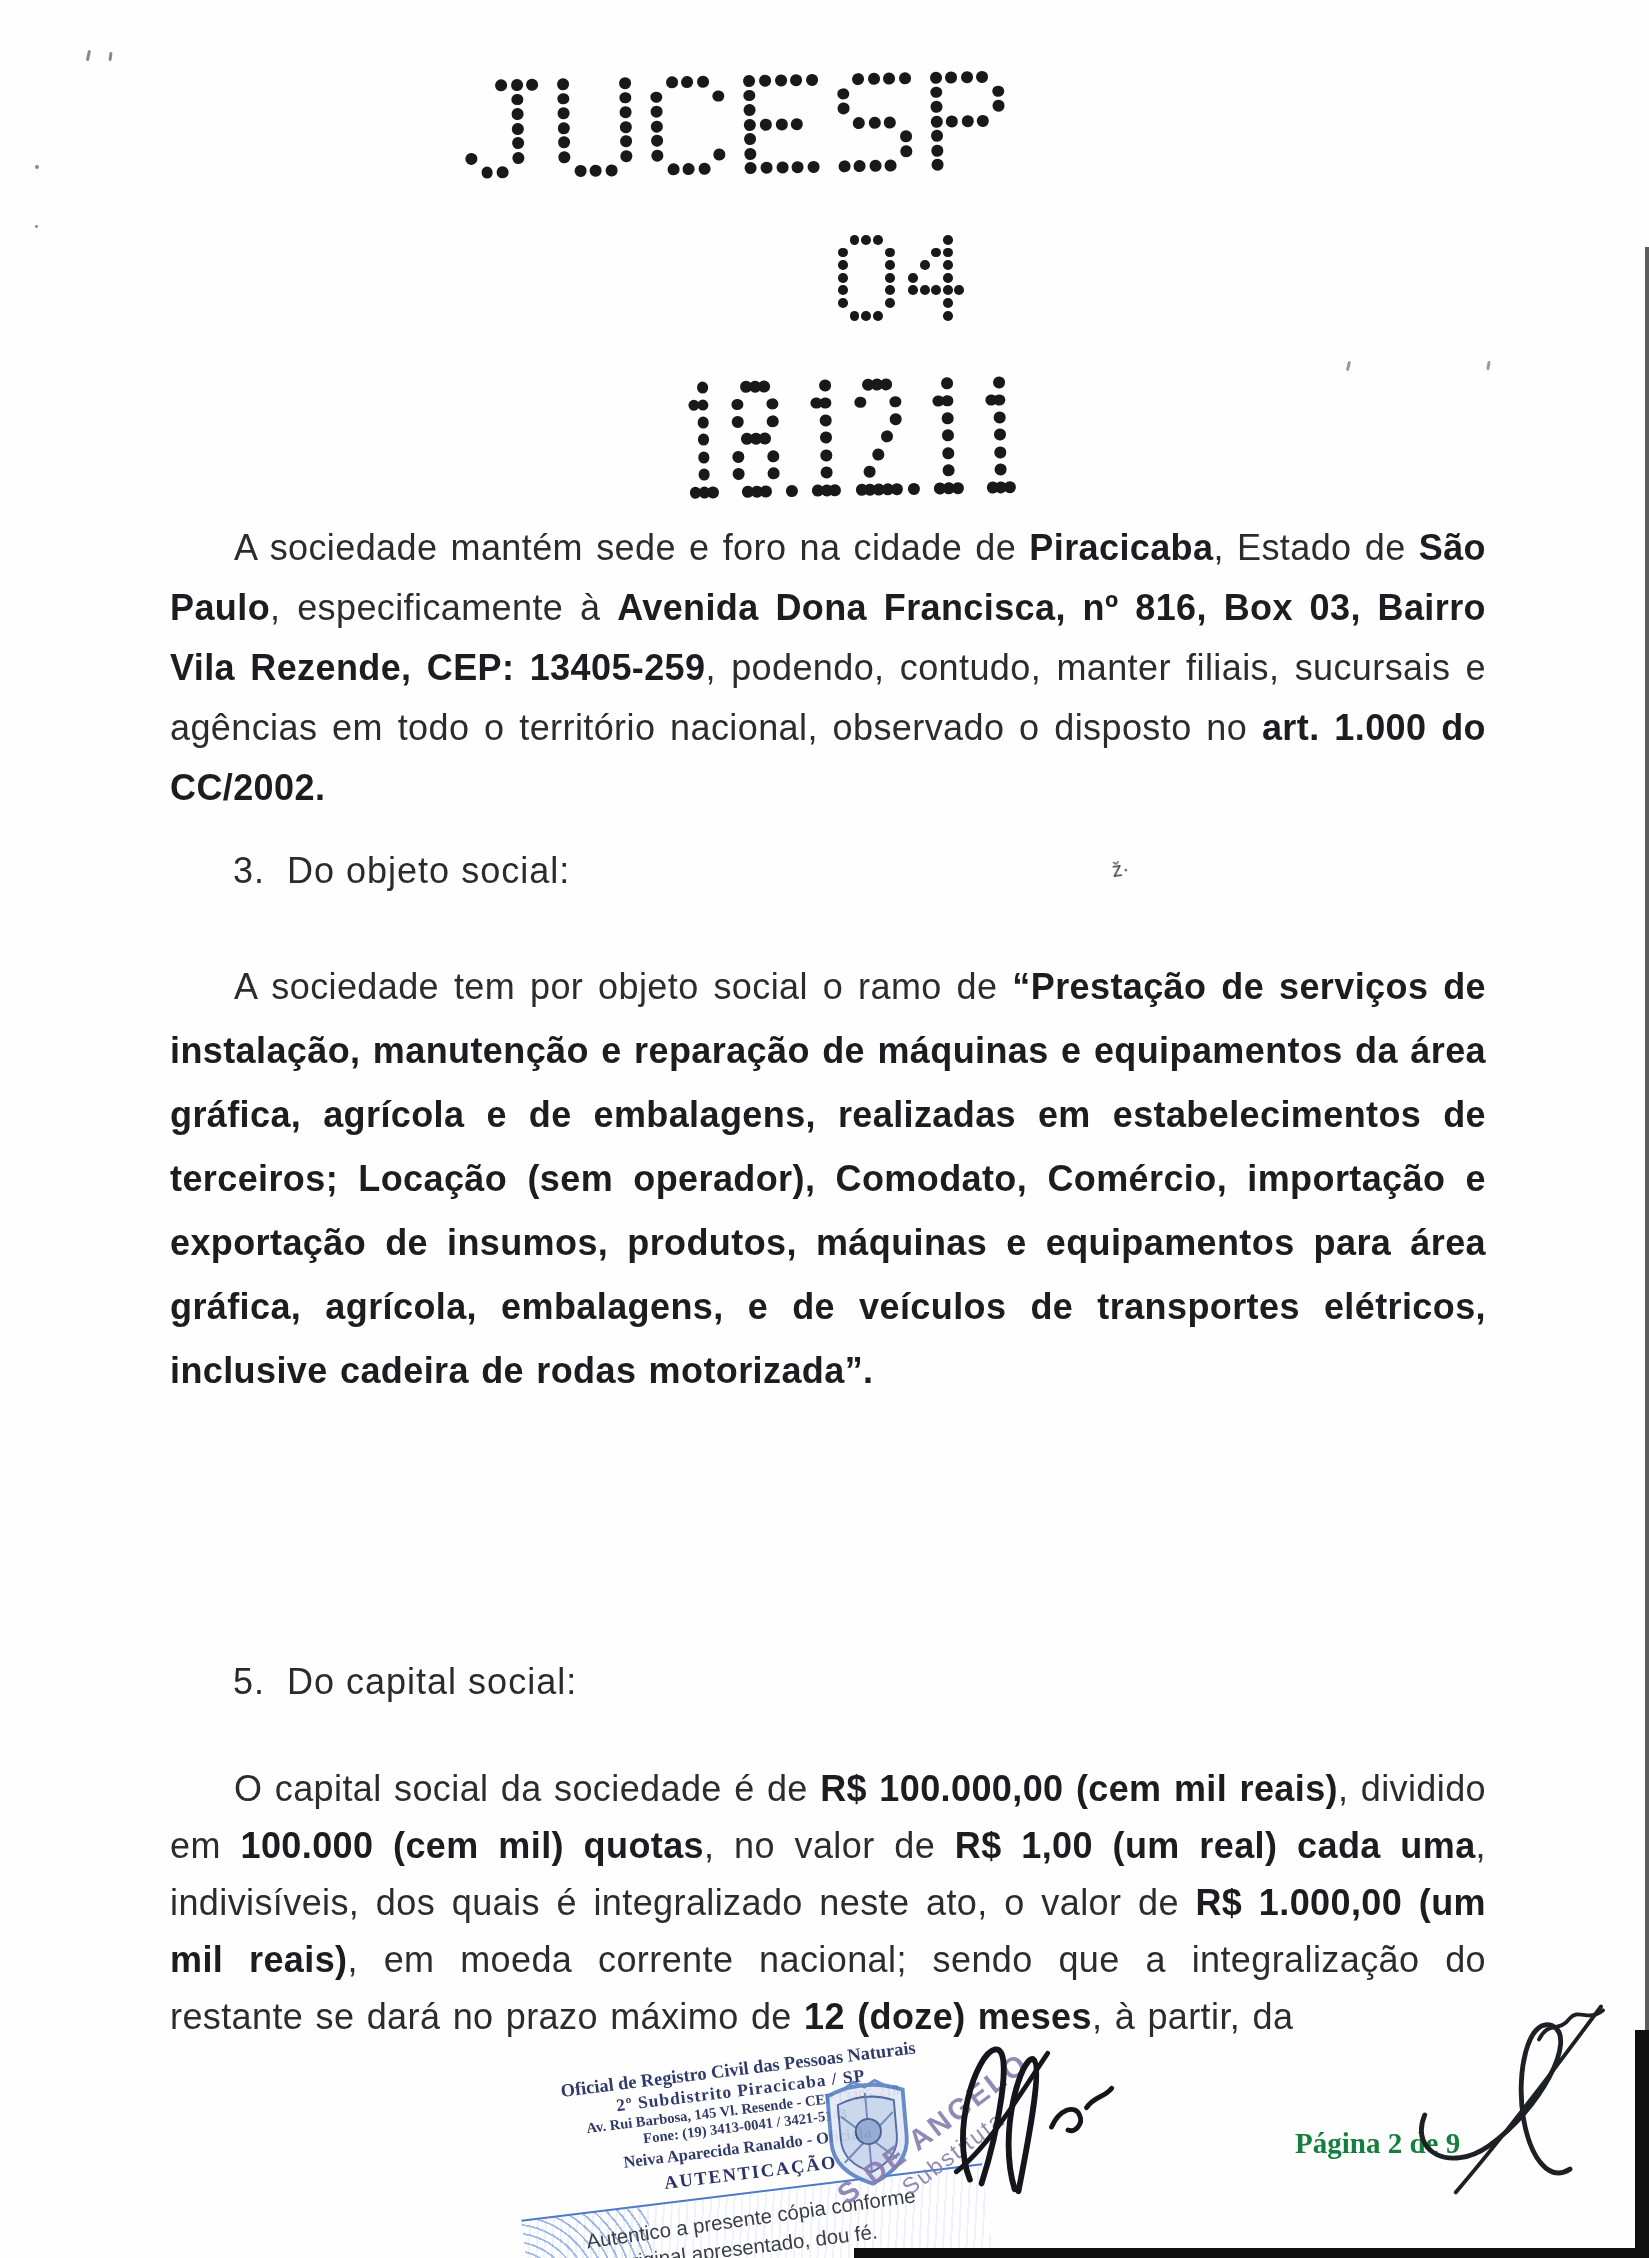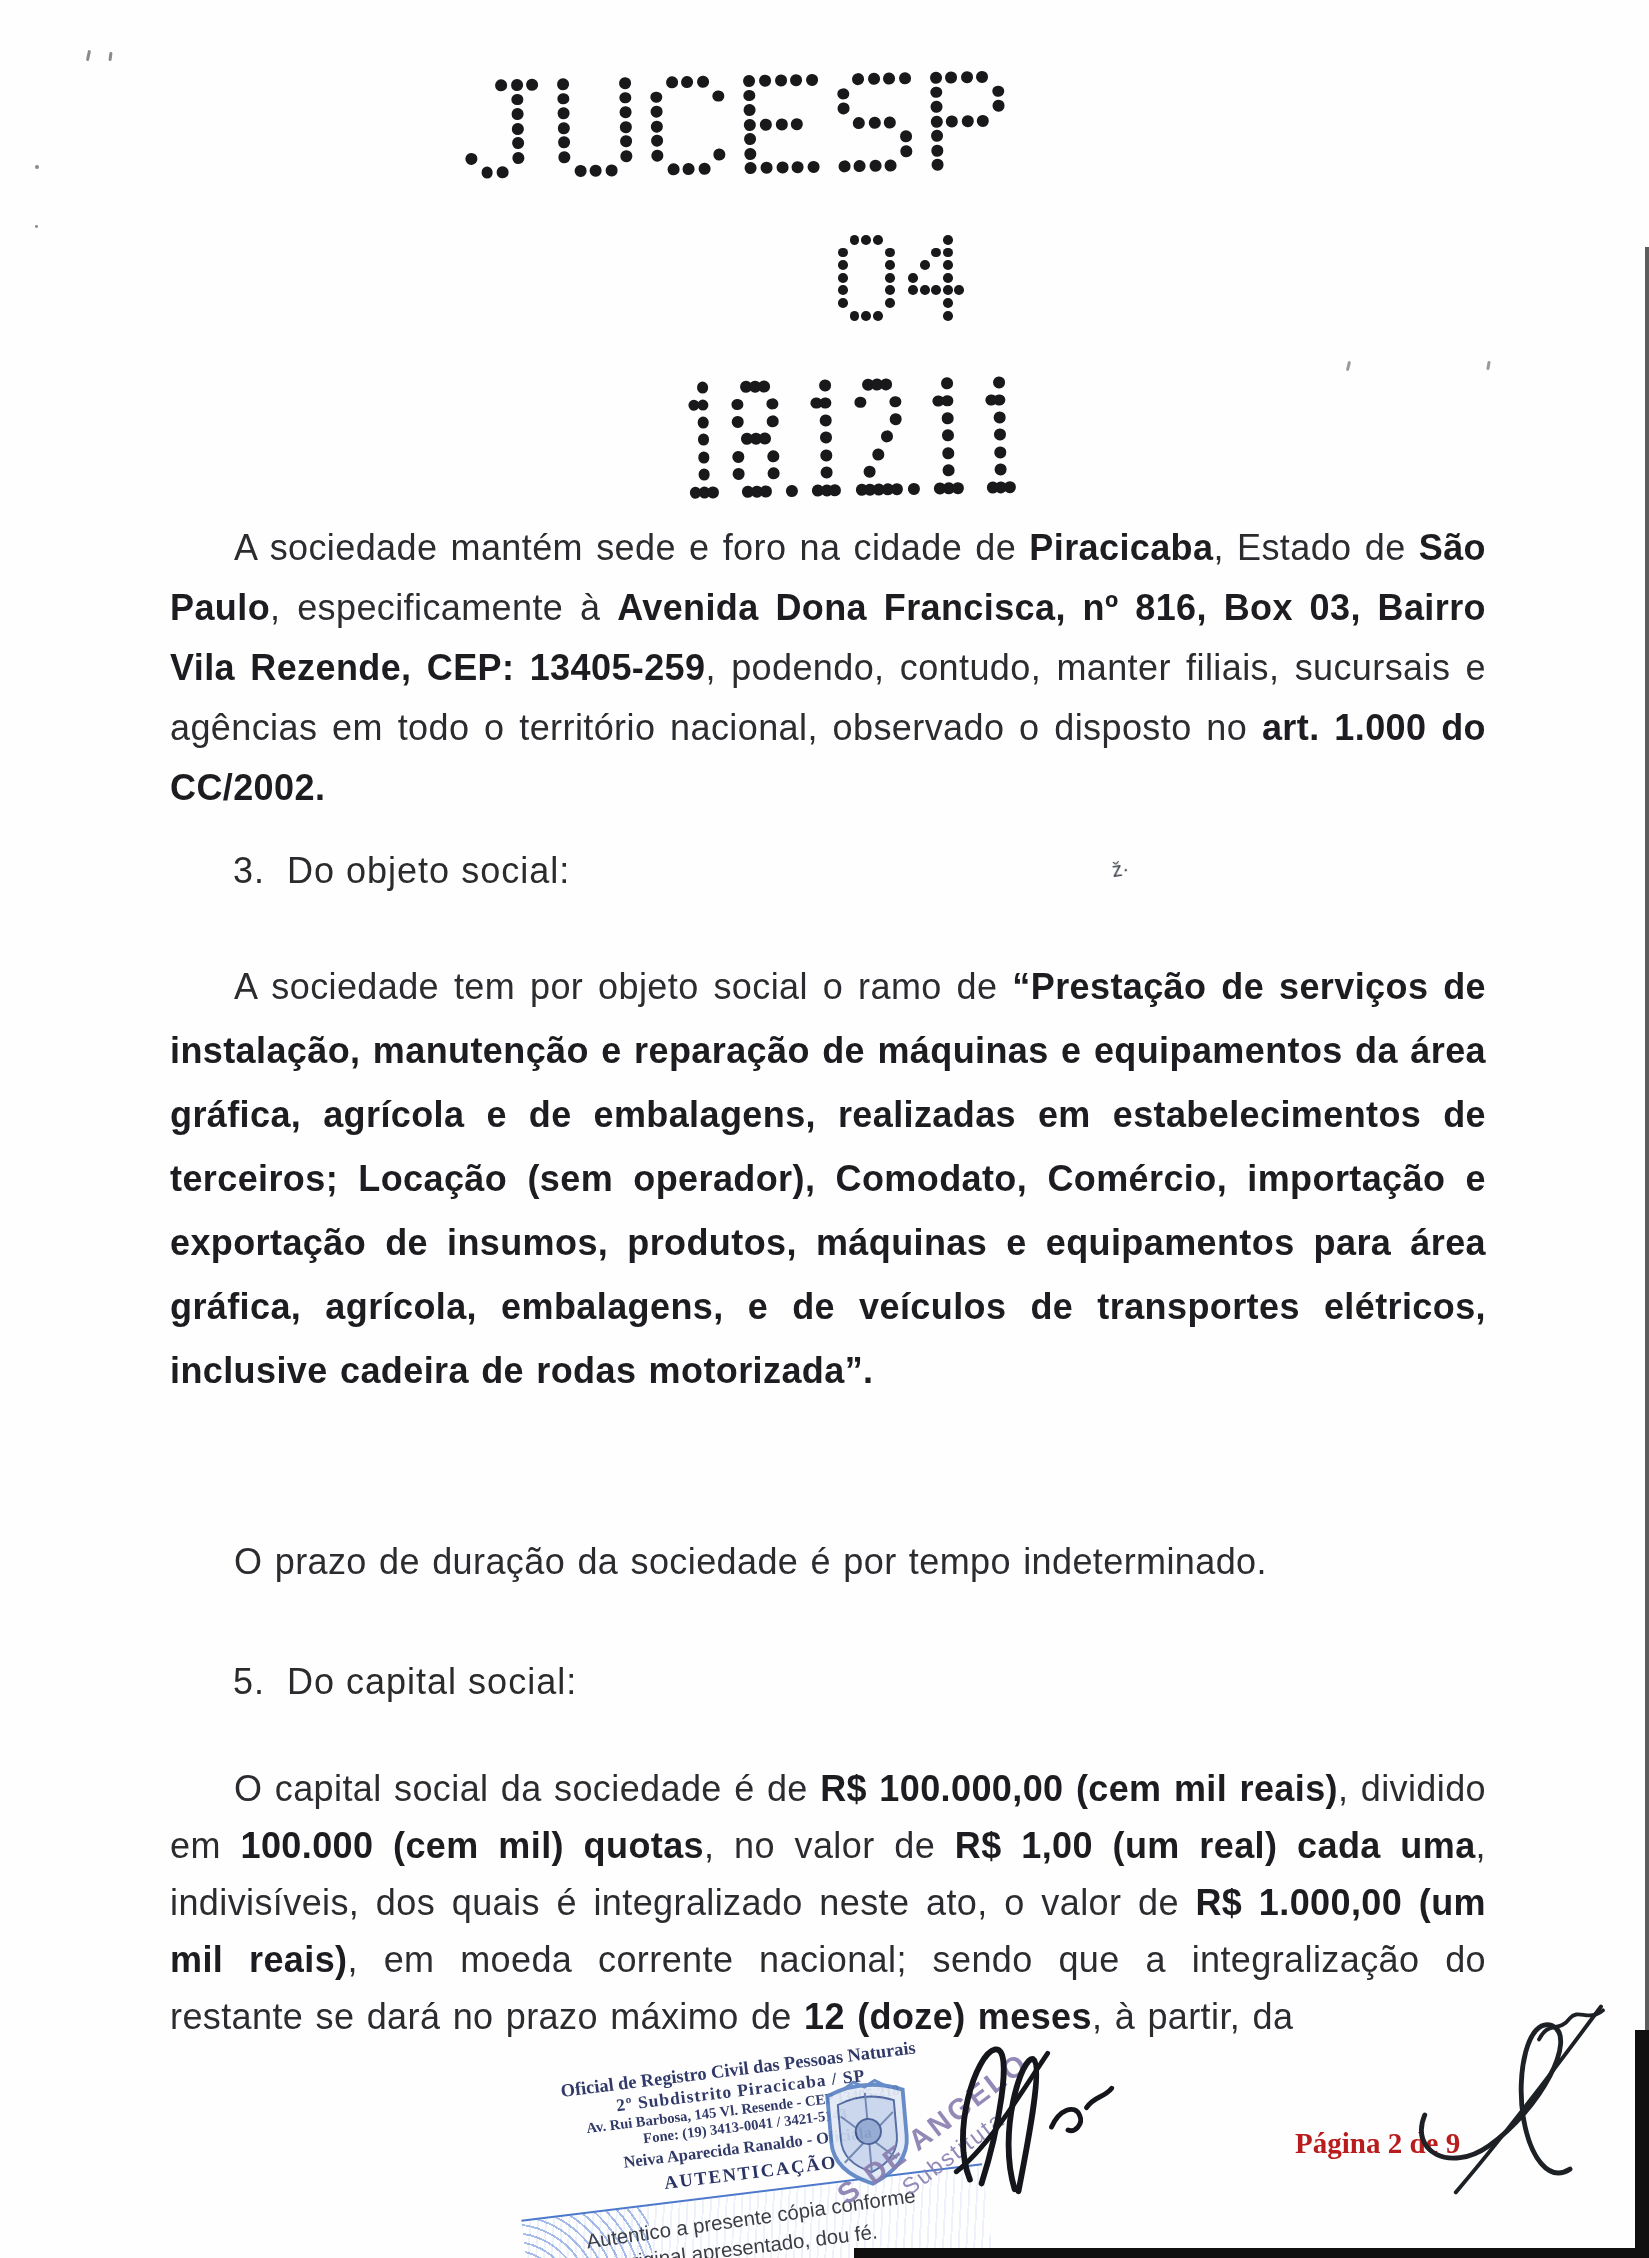--- a/index.html
+++ b/index.html
@@ -74,21 +74,21 @@
   }
   .overstamp .name{font-size:29px; font-weight:700; letter-spacing:2.9px; font-family:"Liberation Sans",sans-serif;}
   .overstamp .role{font-size:23px; margin:1.9px 0 0 56px; letter-spacing:1.9px; font-family:"Liberation Sans",sans-serif;}
   
   .sig{position:absolute; z-index:10;}
   #sig-center{left:933px; top:2026px;}
   #sig-right{left:1405px; top:1991px;}
   
   .footer{
     position:absolute; left:1295px; top:2127px; z-index:3;
-    font-family:"Liberation Serif",serif; font-size:29px; font-weight:700; color:#b91c1c;
+    font-family:"Liberation Serif",serif; font-size:29px; font-weight:700; color:#15803d;
   }
   
   .edge-right-thin{position:absolute; right:0; top:247px; width:4.9px; height:1785px; background:#5d5d5d; z-index:11;}
   .edge-right-thick{position:absolute; right:0; top:2030px; width:14.6px; bottom:0; background:#101010; z-index:12;}
   .edge-bottom{position:absolute; left:854px; right:0; bottom:0; height:9.7px; background:#101010; z-index:12;}
   .speck{position:absolute; background:#8a8a8a; border-radius:1.9px; z-index:1;}
   .sp1{left:87px; top:50px; width:2.9px; height:10.7px; transform:rotate(12deg);}
   .sp2{left:109px; top:52px; width:2.9px; height:8.7px; transform:rotate(8deg);}
   .sp3{left:35px; top:165px; width:3.9px; height:3.9px; border-radius:50%;}
   .sp4{left:35px; top:225px; width:2.9px; height:2.9px; border-radius:50%;}
@@ -296,21 +296,20 @@
       <i style="left: 314px; top: 105px; width: 11.6px; height: 11.6px;"></i>
       <i style="left: 323px; top: 105px; width: 11.6px; height: 11.6px;"></i>
     </div>
 
   <div class="para p-sede"><span>A sociedade mantém sede e foro na cidade de </span><span class="bld">Piracicaba</span><span>, Estado de </span><span class="bld">São Paulo</span><span>, especificamente à </span><span class="bld">Avenida Dona Francisca, nº 816, Box 03, Bairro Vila Rezende, CEP: 13405-259</span><span>, podendo, contudo, manter filiais, sucursais e agências em todo o território nacional, observado o disposto no </span><span class="bld">art. 1.000 do CC/2002.</span></div>
 
   <div class="heading h-objeto">3.&nbsp;&nbsp;Do objeto social:</div>
   <div class="smudge">ž·</div>
   <div class="para p-objeto"><span>A sociedade tem por objeto social o ramo de </span><span class="bld">“Prestação de serviços de instalação, manutenção e reparação de máquinas e equipamentos da área gráfica, agrícola e de embalagens, realizadas em estabelecimentos de terceiros; Locação (sem operador), Comodato, Comércio, importação e exportação de insumos, produtos, máquinas e equipamentos para área gráfica, agrícola, embalagens, e de veículos de transportes elétricos, inclusive cadeira de rodas motorizada”.</span></div>
 
-  <div class="para p-prazo"><span>O prazo de duração da sociedade é por tempo indeterminado.</span></div>
 
   <div class="heading h-capital">5.&nbsp;&nbsp;Do capital social:</div>
   <div class="para p-capital"><span>O capital social da sociedade é de </span><span class="bld">R$ 100.000,00 (cem mil reais)</span><span>, dividido em </span><span class="bld">100.000 (cem mil) quotas</span><span>, no valor de </span><span class="bld">R$ 1,00 (um real) cada uma</span><span>, indivisíveis, dos quais é integralizado neste ato, o valor de </span><span class="bld">R$ 1.000,00 (um mil reais)</span><span>, em moeda corrente nacional; sendo que a integralização do restante se dará no prazo máximo de </span><span class="bld">12 (doze) meses</span><span>, à partir, da</span></div>
 
   <div class="notary">
     <div class="l1">Oficial de Registro Civil das Pessoas Naturais</div>
     <div class="l2">2º Subdistrito Piracicaba / SP</div>
     <div class="l3">Av. Rui Barbosa, 145 Vl. Resende - CEP 13405-218</div>
     <div class="l4">Fone: (19) 3413-0041 / 3421-5143</div>
     <div class="l5">Neiva Aparecida Ranaldo - Oficiala</div>

